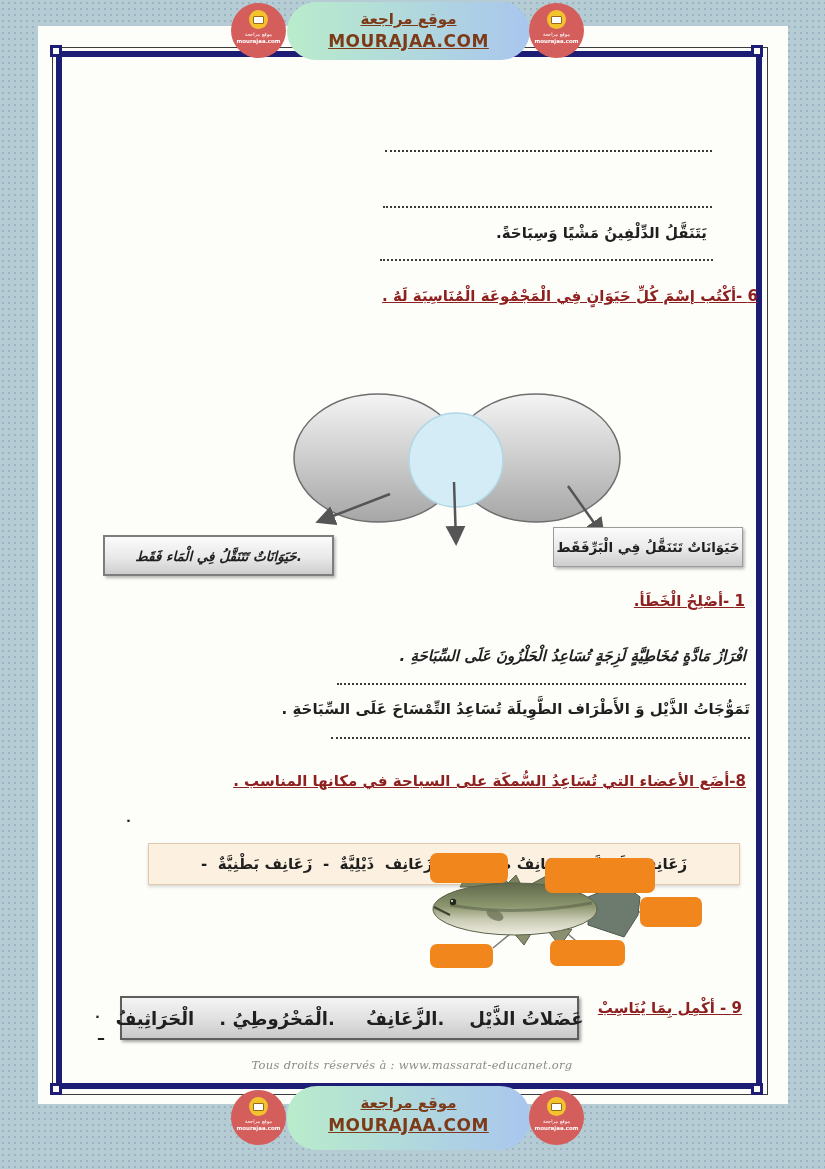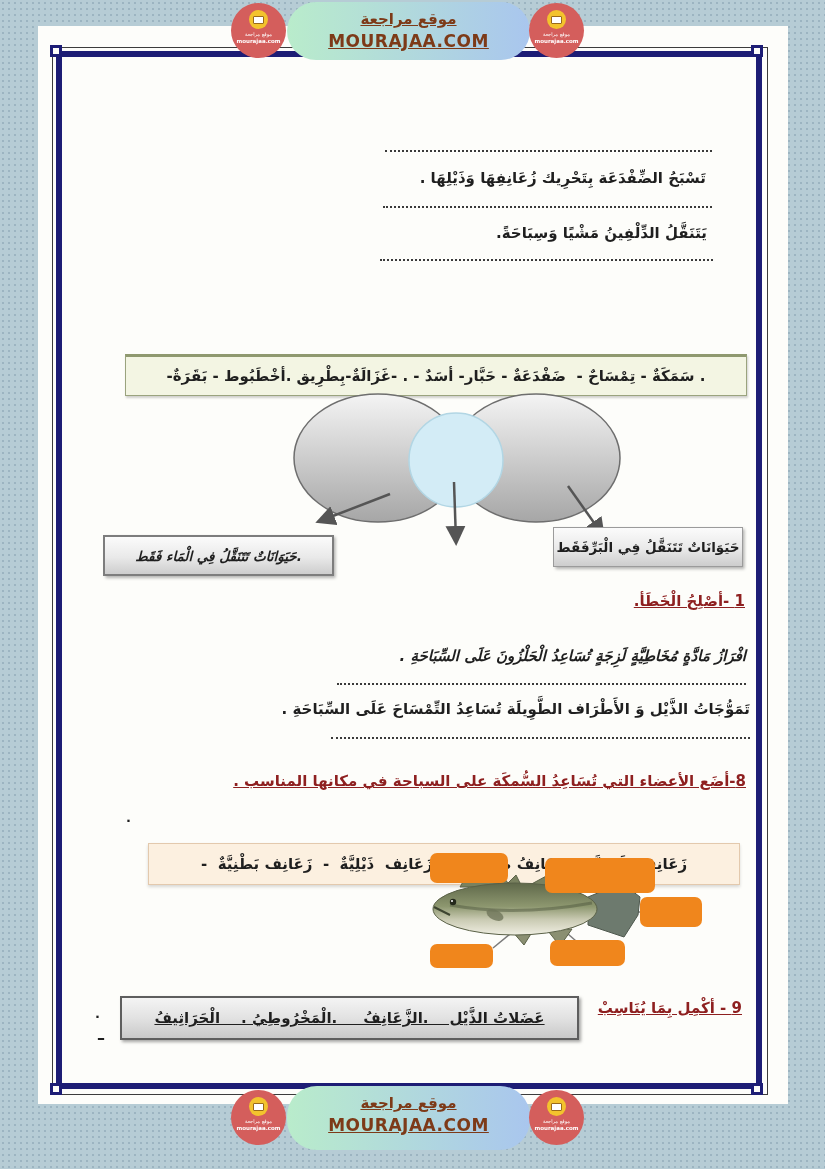--- a/index.html
+++ b/index.html
@@ -20,21 +20,21 @@
   .bank6{background:#f3f5e3;border:1px solid #9aa37e;border-top:3px solid #8f996f;box-shadow:1px 2px 2px rgba(0,0,0,.18);}
   .bank8{background:#fcf0e0;border:1px solid #e3c9ad;box-shadow:0 2px 3px rgba(0,0,0,.15);}
   .gray-box{position:absolute;display:flex;align-items:center;justify-content:center;
         background:linear-gradient(180deg,#fbfbfb 0%,#e9e9e9 55%,#cdcdcd 100%);
         border:2px solid #7d7d7d;box-shadow:1.5px 2px 3px rgba(0,0,0,.3);
         font-weight:700;font-size:13.5px;direction:rtl;white-space:nowrap;color:#1f1f1f;}
   .gray-box.light{border:1.5px solid #9b9b9b;}
   .q9box{position:absolute;display:flex;align-items:center;justify-content:center;
         background:linear-gradient(180deg,#f4f4f4 0%,#e2e2e2 50%,#c9c9c9 100%);
         border:2px solid #5e5e5e;box-shadow:2px 2px 3px rgba(0,0,0,.35);
-        font-weight:700;font-size:15px;direction:rtl;white-space:pre;color:#1f1f1f;text-decoration:underline;}
+        font-weight:700;font-size:18px;direction:rtl;white-space:pre;color:#1f1f1f;}
   .orange{position:absolute;background:#f0861c;border-radius:7px;}
   .pill{position:absolute;border-radius:30px;background:linear-gradient(90deg,#b9eccb 0%,#a9c6ee 100%);
         text-align:center;padding-top:7px;box-sizing:border-box;}
   .banner-ar{font-weight:700;font-size:15px;color:#7d3a18;text-decoration:underline;direction:rtl;line-height:20px;}
   .banner-en{font-weight:800;font-size:17px;color:#7d3a18;text-decoration:underline;letter-spacing:.5px;line-height:24px;}
   .logo{position:absolute;width:55px;height:55px;border-radius:50%;background:#d45e5c;
         text-align:center;box-sizing:border-box;padding-top:7px;}
   .badge{width:19px;height:19px;border-radius:50%;background:#f3c32d;margin:0 auto;position:relative;}
   .badge::after{content:"";position:absolute;left:4px;top:6px;width:9px;height:6px;background:#fff;border:1px solid #9a6a1a;border-radius:1px;}
   .logo-ar{font-size:5px;color:#fff;line-height:7px;margin-top:2px;direction:rtl;}
@@ -49,26 +49,25 @@
 
   <div class="paper"></div>
   <div class="frame-outer"></div>
   <div class="frame-inner"></div>
   <div class="corner" style="left:50px;top:45px;"></div>
   <div class="corner" style="left:751px;top:45px;"></div>
   <div class="corner" style="left:50px;top:1083px;"></div>
   <div class="corner" style="left:751px;top:1083px;"></div>
 
   <div class="dots" style="top:150px;left:385px;width:327px;"></div>
-  <div class="t" style="top:169px;right:119px;">تَسْبَحُ الضِّفْدَعَة بِتَحْرِيك زُعَانِفِهَا وَذَيْلِهَا .</div>
   <div class="dots" style="top:206px;left:383px;width:329px;"></div>
   <div class="t" style="top:224px;right:118px;">يَتَنَقَّلُ الدِّلْفِينُ مَشْيًا وَسِبَاحَةً.</div>
   <div class="dots" style="top:259px;left:380px;width:333px;"></div>
 
-  <div class="bank bank6" style="left:125px;top:354px;width:620px;height:38px;">. سَمَكَةٌ - تِمْسَاحٌ -  ضَفْدَعَةٌ - حَبَّار- أسَدٌ - . -غَزَالَةٌ-بِطْرِيق .أخْطَبُوط - بَقَرَةٌ-</div>
+  <div class="t red-title" style="top:287px;right:67px;">6 -أكْتُب إسْمَ كُلِّ حَيَوَانٍ فِي الْمَجْمُوعَة  الْمُنَاسِبَة لَهُ .</div>
 
   <svg style="left:272px;top:388px;" width="380" height="168" viewBox="0 0 380 168">
     <defs>
       <linearGradient id="gr" x1="0" y1="0" x2="0" y2="1">
         <stop offset="0" stop-color="#f4f4f4"></stop>
           <stop offset="1" stop-color="#a6a6a6"></stop>
       </linearGradient>
       <marker id="ah" markerWidth="9" markerHeight="9" refX="6" refY="4" orient="auto">
         <path d="M0,0 L8,4 L0,8 z" fill="#555"></path>
       </marker>
@@ -128,20 +127,21 @@
   <div class="orange" style="left:545px;top:858px;width:110px;height:35px;"></div>
   <div class="orange" style="left:640px;top:897px;width:62px;height:30px;"></div>
   <div class="orange" style="left:550px;top:940px;width:75px;height:26px;"></div>
   <div class="orange" style="left:430px;top:944px;width:63px;height:24px;"></div>
 
   <div class="t red-title" style="top:999px;right:83px;">9 - أكْمِل بِمَا يُنَاسِبْ</div>
   <div class="q9box" style="left:120px;top:996px;width:455px;height:40px;">عَضَلاتُ الذَّيْل    .الزَّعَانِفُ     .الْمَخْرُوطِيُ .    الْحَرَاثِيفُ</div>
   <div class="t" style="top:1006px;left:95px;font-size:13px;">.</div>
   <div class="t" style="top:1028px;left:97px;font-size:16px;">–</div>
 
+  <div class="copyright" style="left:247px;top:1058px;width:330px;text-align:center;">Tous droits réservés à : www.massarat-educanet.org</div>
 
   <div class="pill" style="left:287px;top:2px;width:243px;height:58px;">
     <div class="banner-ar">موقع مراجعة</div>
     <div class="banner-en">MOURAJAA.COM</div>
   </div>
   <div class="logo" style="left:231px;top:3px;">
     <div class="badge"></div>
     <div class="logo-ar">موقع مراجعة</div>
     <div class="logo-en">mourajaa.com</div>
   </div>

